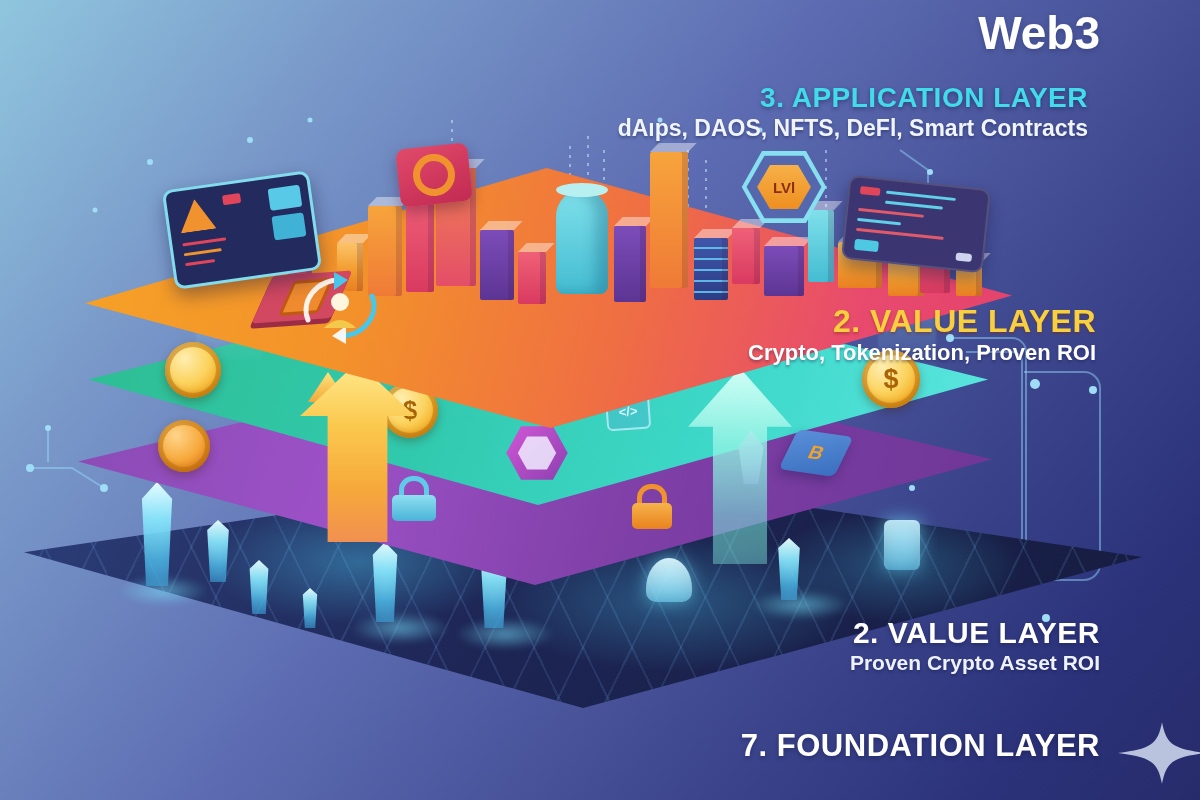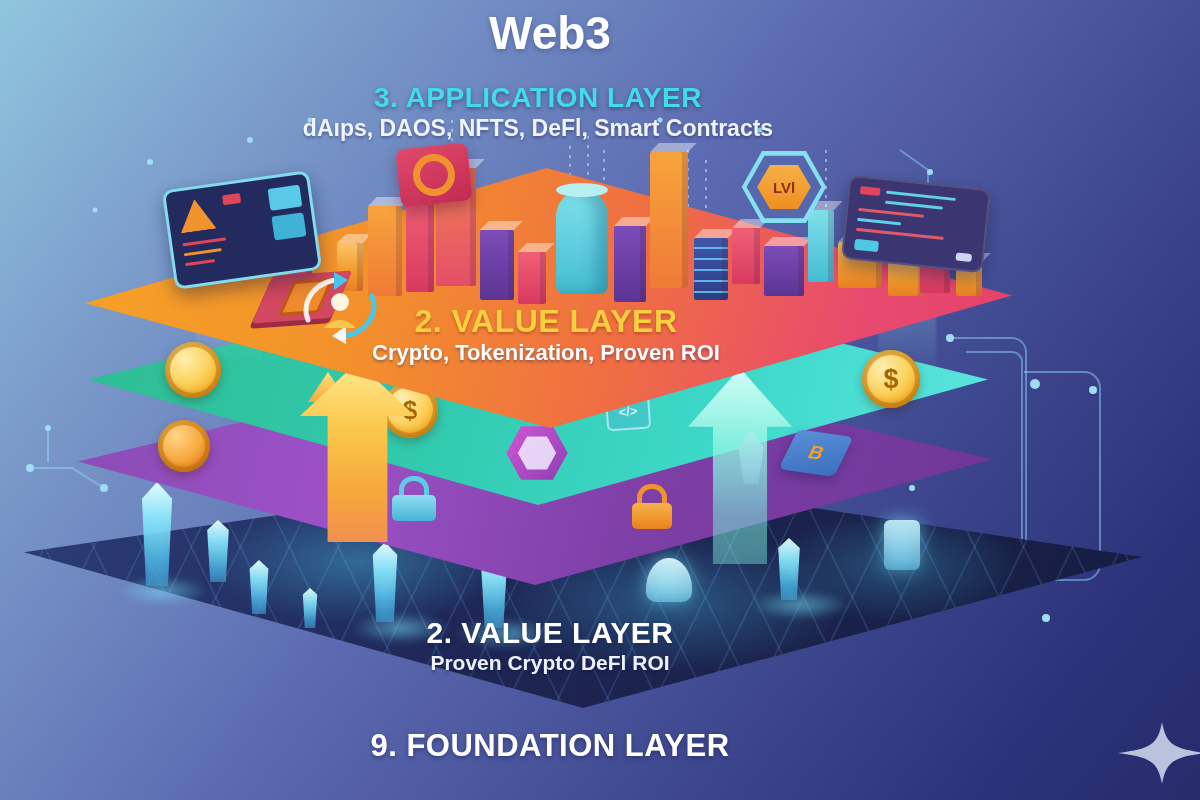--- a/index.html
+++ b/index.html
@@ -27,21 +27,21 @@
     background:
       radial-gradient(220px 90px at 30% 38%,rgba(80,220,255,.35),transparent 70%),
       radial-gradient(260px 100px at 58% 55%,rgba(80,220,255,.28),transparent 70%),
       radial-gradient(180px 80px at 78% 40%,rgba(80,220,255,.25),transparent 70%),
       repeating-linear-gradient(64deg,rgba(120,190,255,.13) 0 2px,transparent 2px 44px),
       repeating-linear-gradient(-64deg,rgba(120,190,255,.13) 0 2px,transparent 2px 44px),
       linear-gradient(115deg,#2c3e78 0%,#1d2554 45%,#161c40 100%);
     filter:drop-shadow(0 16px 0 #111636) drop-shadow(0 34px 28px rgba(8,10,40,.55));}
 
   
-  .tblock{position:absolute;left:0;width:1100px;text-align:center;z-index:50;color:#fff;}
+  .tblock{position:absolute;left:0;width:1100px;text-align:right;z-index:50;color:#fff;}
   .tblock .h{font-weight:800;letter-spacing:.5px;text-shadow:0 2px 4px rgba(20,25,70,.45);}
   .tblock .s{font-weight:600;text-shadow:0 2px 3px rgba(20,25,70,.4);}
   .t-title{top:6px;font-size:46px;font-weight:800;color:#ffffff;text-shadow:0 2px 5px rgba(30,40,90,.35);}
   .t-app{top:82px;}  .t-app .h{font-size:28px;color:#41dbe9;}  .t-app .s{font-size:23px;color:#f0f5fc;margin-top:1px;}
   .t-vtop{top:303px;} .t-vtop .h{font-size:32px;color:#f8cf3f;text-shadow:0 2px 3px rgba(120,40,0,.4);} .t-vtop .s{font-size:22px;margin-top:0px;}
   .t-vbot{top:616px;} .t-vbot .h{font-size:30px;} .t-vbot .s{font-size:21px;color:#eef2ff;margin-top:1px;}
   .t-found{top:728px;} .t-found .h{font-size:31px;} .t-found .s{font-size:22px;color:#e9edff;margin-top:2px;}
 
   
   .b{position:absolute;z-index:28;border-radius:2px;box-shadow:inset -6px 0 0 rgba(70,20,60,.18);}
@@ -306,24 +306,24 @@
   <div class="tblock t-app" style="left:-12px">
     <div class="h">3. APPLICATION LAYER</div>
     <div class="s">dAıps, DAOS, NFTS, DeFl, Smart Contracts</div>
   </div>
   <div class="tblock t-vtop" style="left:-4px">
     <div class="h">2. VALUE LAYER</div>
     <div class="s">Crypto, Tokenization, Proven ROI</div>
   </div>
   <div class="tblock t-vbot">
     <div class="h">2. VALUE LAYER</div>
-    <div class="s">Proven Crypto DeFl ROI</div>
+    <div class="s">Proven Crypto Asset ROI</div>
   </div>
   <div class="tblock t-found">
-    <div class="h">9. FOUNDATION LAYER</div>
+    <div class="h">7. FOUNDATION LAYER</div>
   </div>
 
   <div class="sparkle">
     <svg width="88" height="62" viewBox="0 0 100 70">
       <path d="M50 0 C55 25 62 30 100 35 C62 40 55 45 50 70 C45 45 38 40 0 35 C38 30 45 25 50 0 Z" fill="#b9c3de"></path>
     </svg>
   </div>
 
 </div>
 

